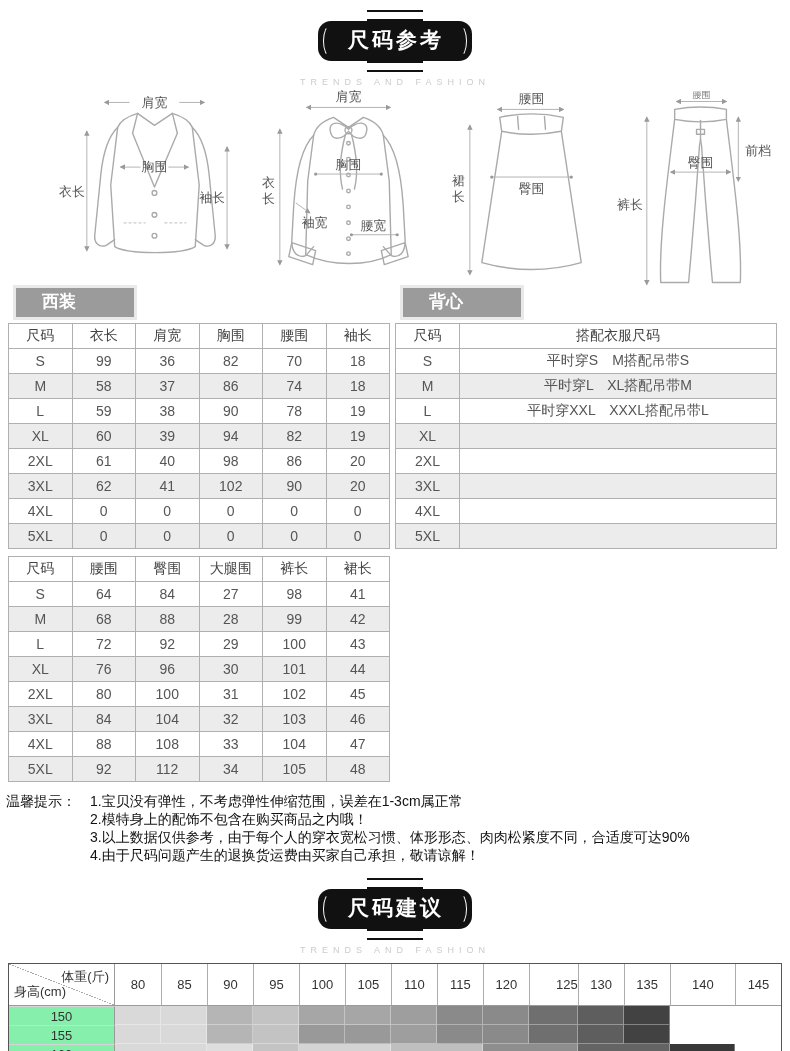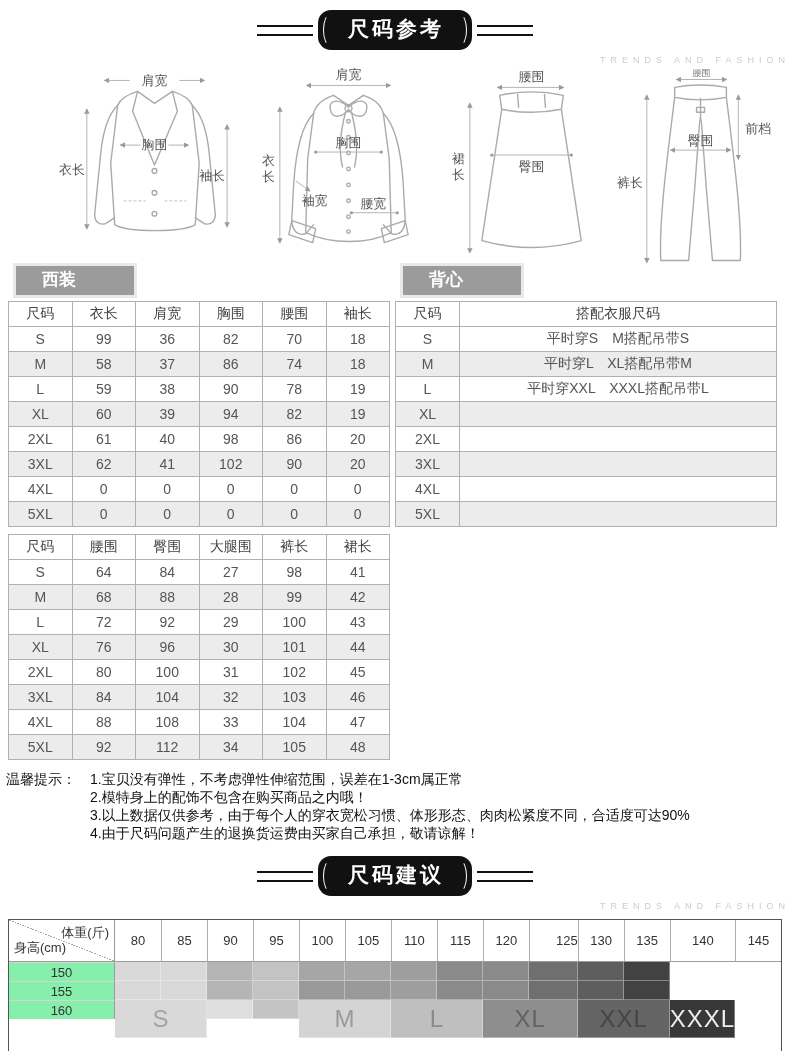--- a/index.html
+++ b/index.html
@@ -1,27 +1,27 @@
 <!DOCTYPE html>
 <html><head>
 <meta charset="utf-8">
 <style>
   html,body{margin:0;padding:0;background:#fff;}
   body{width:790px;font-family:"Liberation Sans",sans-serif;color:#333;}
 
   
-  .banner-row{display:flex;align-items:center;justify-content:center;margin-top:10px;}
+  .banner-row{display:flex;align-items:center;justify-content:center;margin-top:10px;flex-direction:column;}
   .rule{width:56px;height:7px;border-top:2px solid #111;border-bottom:2px solid #111;}
   .plaque{position:relative;margin:0 5px;background:#111;color:#fff;font-size:21px;font-weight:bold;
           letter-spacing:3px;padding:5px 28px 7px 30px;border-radius:13px;}
   .plaque::before,.plaque::after{content:"";position:absolute;top:4px;bottom:4px;width:12px;
           border:1px solid transparent;border-radius:50%;}
   .plaque::before{left:5px;border-left:1px solid #fff;}
   .plaque::after{right:5px;border-right:1px solid #fff;}
-  .banner-sub{text-align:right;color:#ccc;font-size:9px;letter-spacing:5px;margin:5px 0 0;}
+  .banner-sub{text-align:center;color:#ccc;font-size:9px;letter-spacing:5px;margin:5px 0 0;}
 
   
   .diagrams{display:flex;justify-content:space-between;align-items:flex-start;padding:2px 6px 0 58px;height:192px;}
   .diagrams svg{display:block;}
   .g{stroke:#aaa;stroke-width:1.4;fill:none;stroke-linejoin:round;stroke-linecap:round;}
   .m{stroke:#b3b3b3;stroke-width:1;fill:none;}
   .dash{stroke:#ccc;stroke-width:1.2;stroke-dasharray:3 2;fill:none;}
   .lbl{fill:#555;font-size:13px;font-family:"Liberation Sans",sans-serif;}
   .lbl-s{fill:#777;font-size:9px;font-family:"Liberation Sans",sans-serif;}
   .dot{fill:#999;stroke:none;}

